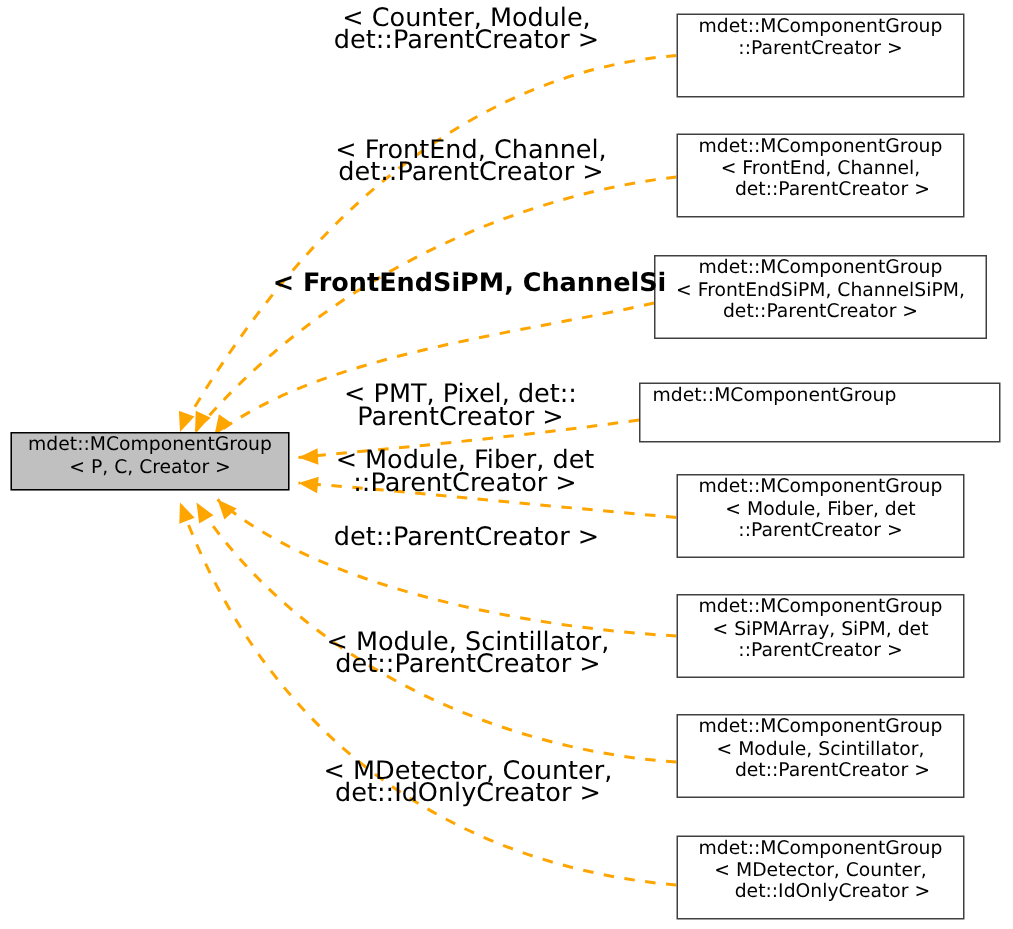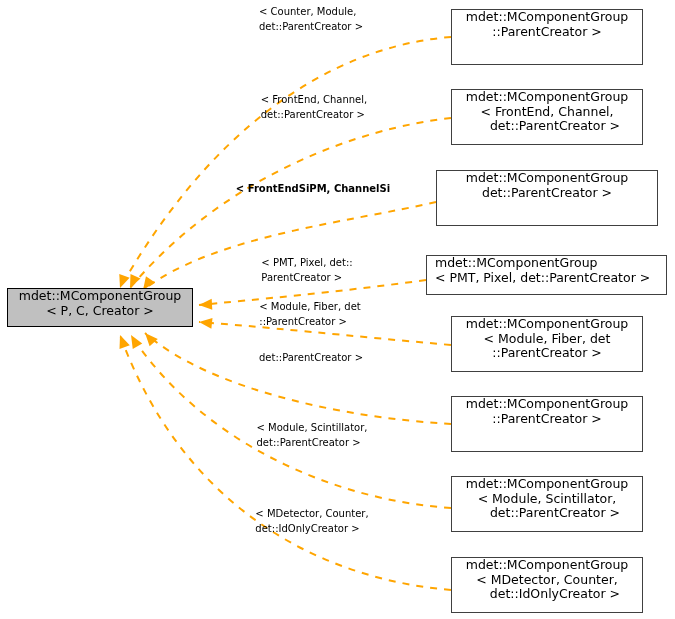--- a/index.html
+++ b/index.html
@@ -28,23 +28,24 @@
     white-space:pre;
   }
   .node.root{
     background:#c0c0c0;
     border:1px solid #000000;
   }
   .node.leftalign{align-items:flex-start;text-align:left;padding-left:8px;}
 
   .edge-label{
     position:absolute;
-    font-size:10px;
+    font-size:17px;
     line-height:14.5px;
     color:#000000;
+    text-align:center;
     white-space:pre;
     transform:translateX(-50%);
   }
 </style>
 </head>
 <body>
 
 <div id="diagram">
 
   <svg id="edges" viewBox="0 0 675 619" xmlns="http://www.w3.org/2000/svg">
@@ -66,24 +67,24 @@
       <polygon points="0,0 -13,-5.5 -13,5.5" fill="#ffa500" transform="translate(120,335) rotate(249)"></polygon>
     </svg>
 
   <div class="node root" style="left:7px;top:288px;width:186px;height:39px;">
     <span>mdet::MComponentGroup</span>
     <span>&lt; P, C, Creator &gt;</span>
   </div>
 
 <div class="node" style="left: 451px; top: 9px; width: 192px; height: 56px;"><span>mdet::MComponentGroup</span><span>::ParentCreator &gt;</span></div>
     <div class="node" style="left: 451px; top: 89px; width: 192px; height: 56px;"><span>mdet::MComponentGroup</span><span>&lt; FrontEnd, Channel,</span><span>    det::ParentCreator &gt;</span></div>
-    <div class="node" style="left: 436px; top: 170px; width: 222px; height: 56px;"><span>mdet::MComponentGroup</span><span>det::ParentCreator &gt;</span></div>
-    <div class="node leftalign" style="left: 426px; top: 255px; width: 241px; height: 40px;"><span>mdet::MComponentGroup</span><span>&lt; PMT, Pixel, det::ParentCreator &gt;</span></div>
+    <div class="node" style="left: 436px; top: 170px; width: 222px; height: 56px;"><span>mdet::MComponentGroup</span><span>&lt; FrontEndSiPM, ChannelSiPM,</span><span>det::ParentCreator &gt;</span></div>
+    <div class="node leftalign" style="left: 426px; top: 255px; width: 241px; height: 40px;"><span>mdet::MComponentGroup</span></div>
     <div class="node" style="left: 451px; top: 316px; width: 192px; height: 56px;"><span>mdet::MComponentGroup</span><span>&lt; Module, Fiber, det</span><span>::ParentCreator &gt;</span></div>
-    <div class="node" style="left: 451px; top: 396px; width: 192px; height: 56px;"><span>mdet::MComponentGroup</span><span>::ParentCreator &gt;</span></div>
+    <div class="node" style="left: 451px; top: 396px; width: 192px; height: 56px;"><span>mdet::MComponentGroup</span><span>&lt; SiPMArray, SiPM, det</span><span>::ParentCreator &gt;</span></div>
     <div class="node" style="left: 451px; top: 476px; width: 192px; height: 56px;"><span>mdet::MComponentGroup</span><span>&lt; Module, Scintillator,</span><span>    det::ParentCreator &gt;</span></div>
     <div class="node" style="left: 451px; top: 557px; width: 192px; height: 56px;"><span>mdet::MComponentGroup</span><span>&lt; MDetector, Counter,</span><span>    det::IdOnlyCreator &gt;</span></div>
     <div class="edge-label" style="left: 311px; top: 5px;"><div>&lt; Counter, Module,</div><div>det::ParentCreator &gt;</div></div>
     <div class="edge-label" style="left: 314px; top: 93px;"><div>&lt; FrontEnd, Channel,</div><div>det::ParentCreator &gt;</div></div>
     <div class="edge-label" style="left: 313px; top: 182px; font-weight: bold;"><div>&lt; FrontEndSiPM, ChannelSi</div></div>
     <div class="edge-label" style="left: 307px; top: 256px;"><div>&lt; PMT, Pixel, det::</div><div>ParentCreator &gt;</div></div>
     <div class="edge-label" style="left: 310px; top: 300px;"><div>&lt; Module, Fiber, det</div><div>::ParentCreator &gt;</div></div>
     <div class="edge-label" style="left: 311px; top: 351px;"><div>det::ParentCreator &gt;</div></div>
     <div class="edge-label" style="left: 312px; top: 421px;"><div>&lt; Module, Scintillator,</div><div>det::ParentCreator &gt;</div></div>
     <div class="edge-label" style="left: 312px; top: 507px;"><div>&lt; MDetector, Counter,</div><div>det::IdOnlyCreator &gt;</div></div>

